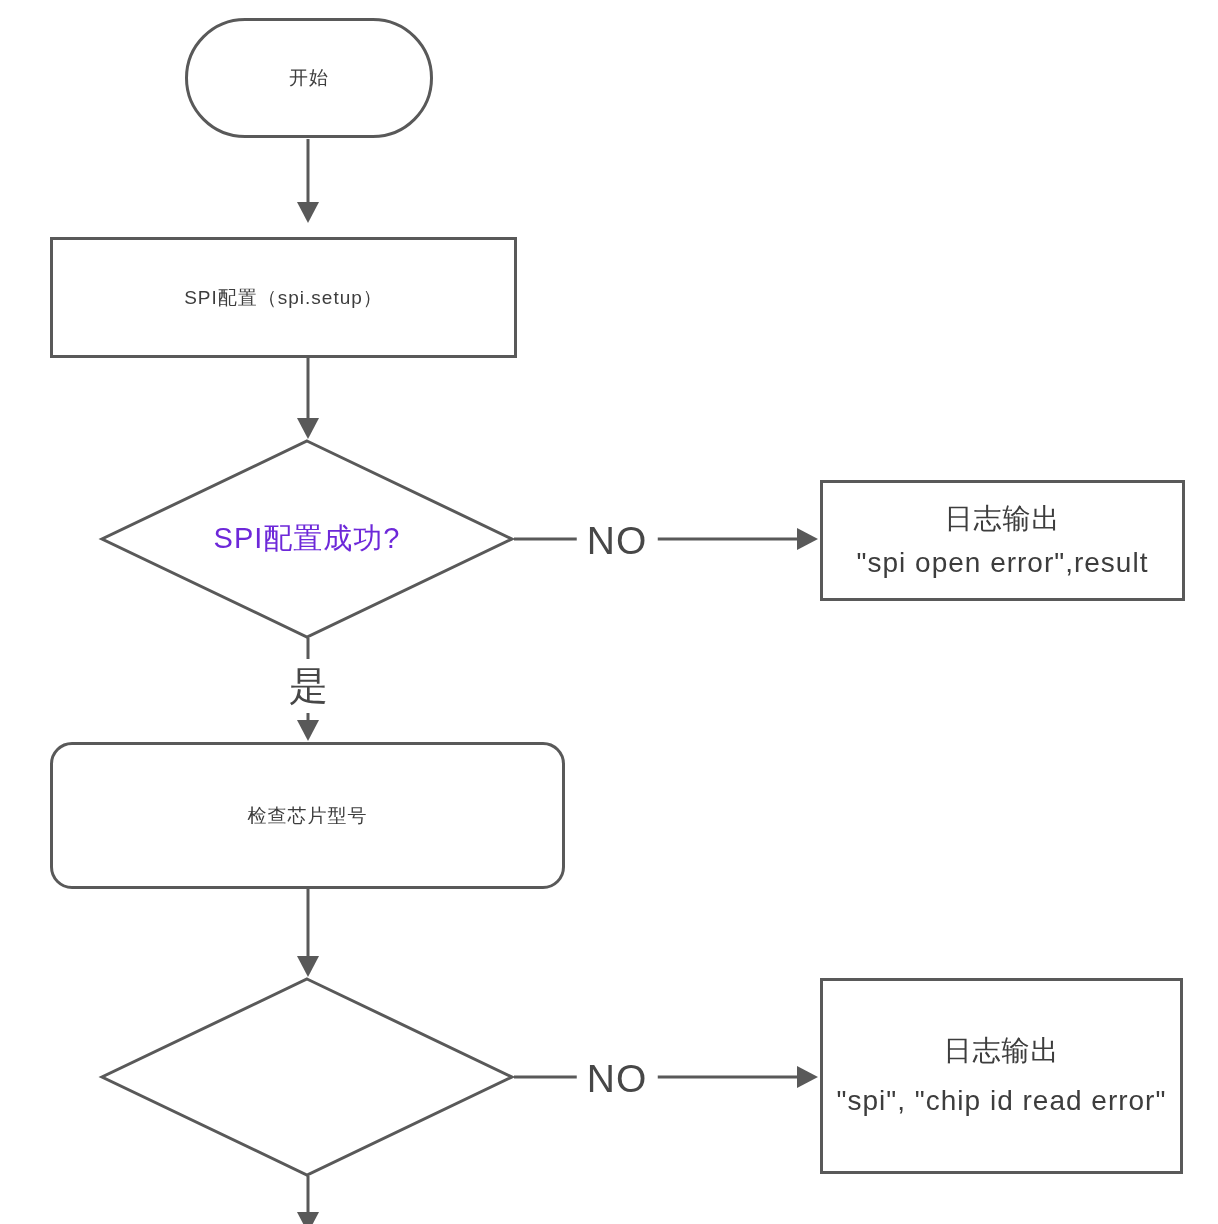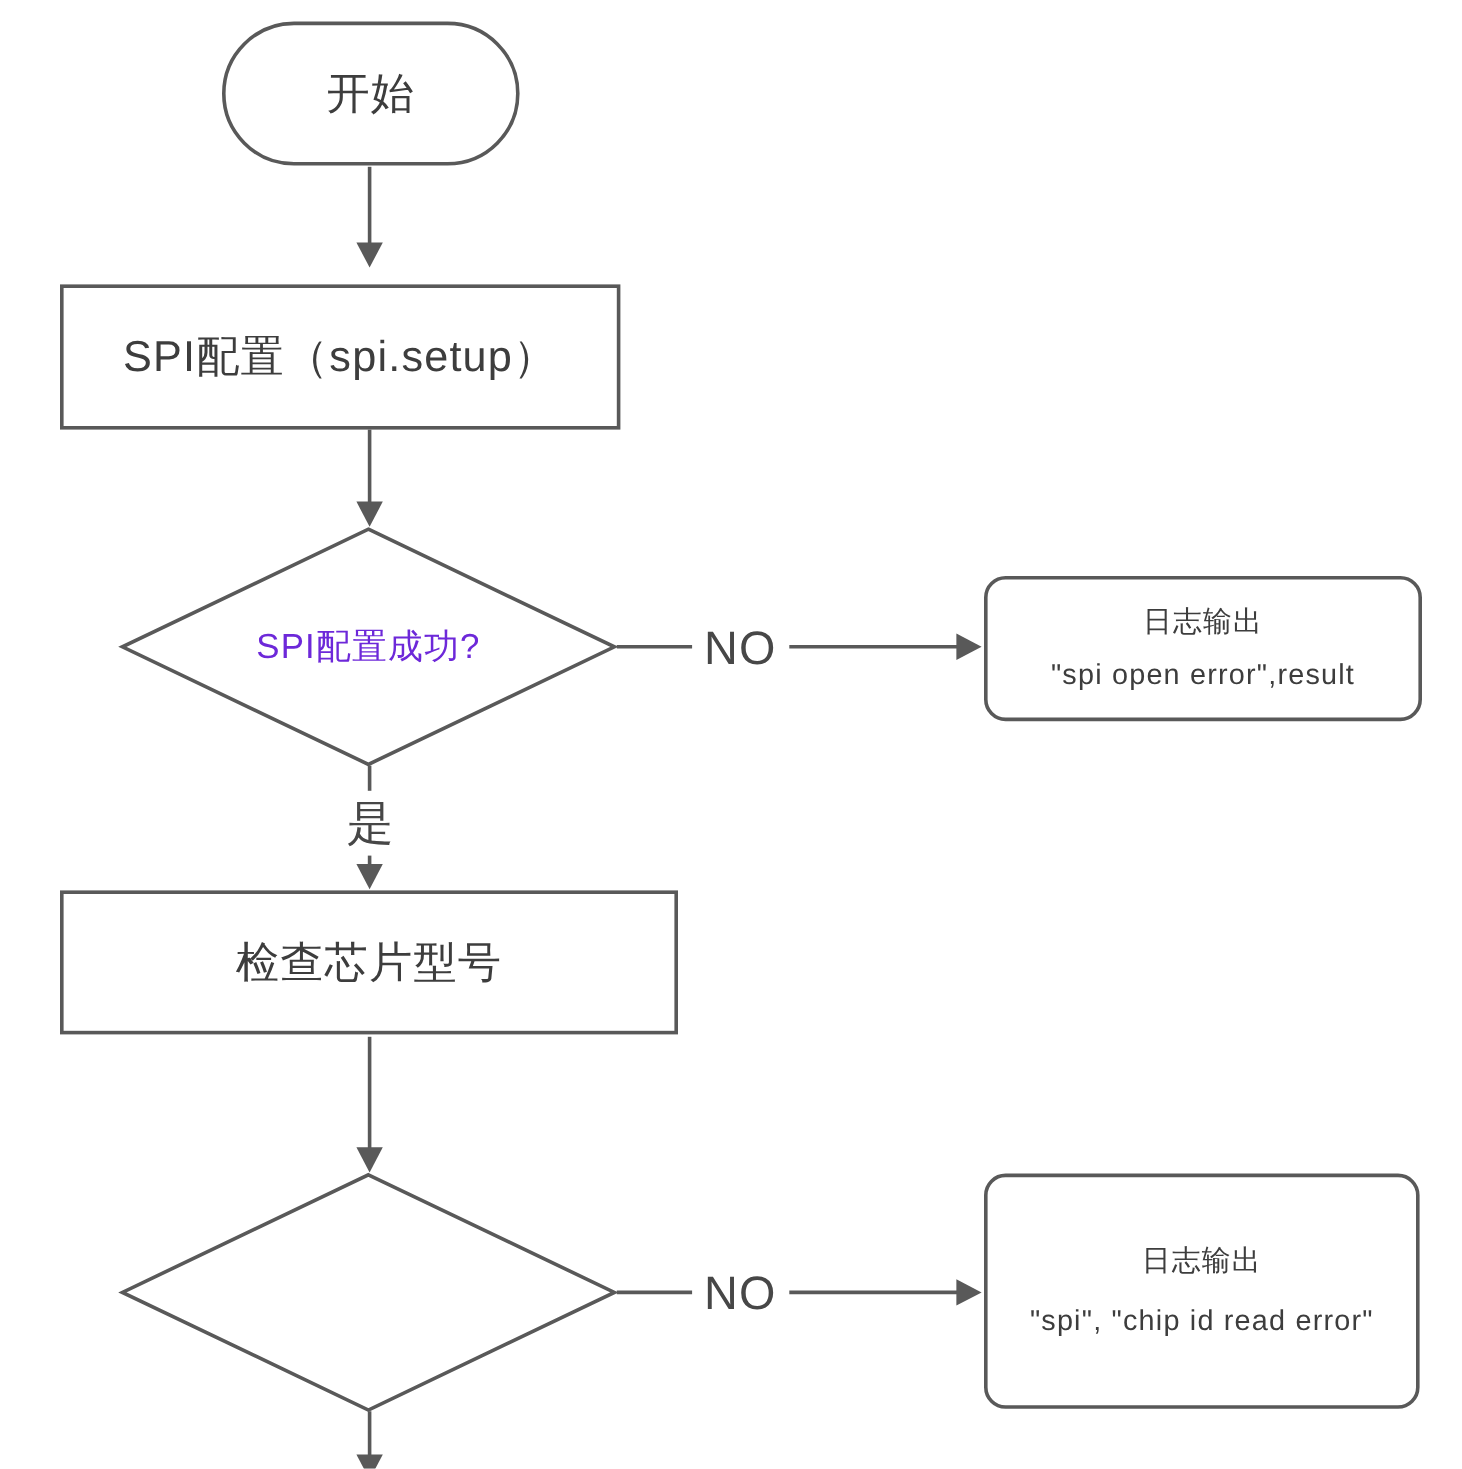--- a/index.html
+++ b/index.html
@@ -25,21 +25,21 @@
   }
   .node {
     position: absolute;
     box-sizing: border-box;
     border: 3px solid #595959;
     background: #ffffff;
     display: flex;
     align-items: center;
     justify-content: center;
     text-align: center;
-    font-size: 36px;
+    font-size: 19px;
     color: #3d3d3d;
     letter-spacing: 1px;
   }
   .stadium {
     left: 185px;
     top: 18px;
     width: 248px;
     height: 120px;
     border-radius: 60px;
   }
@@ -47,28 +47,28 @@
     left: 50px;
     top: 237px;
     width: 467px;
     height: 121px;
     text-align: center;
   }
   .process-2 {
     left: 50px;
     top: 742px;
     width: 515px;
-    height: 120px;
+    height: 147px;
+    border-radius: 22px;
   }
   .log-box {
     flex-direction: column;
     gap: 12px;
-    font-size: 24px;
+    font-size: 28px;
     line-height: 38px;
-    border-radius: 18px;
   }
   .log-1 {
     left: 820px;
     top: 480px;
     width: 365px;
     height: 121px;
     gap: 6px;
   }
   .log-2 {
     left: 820px;

